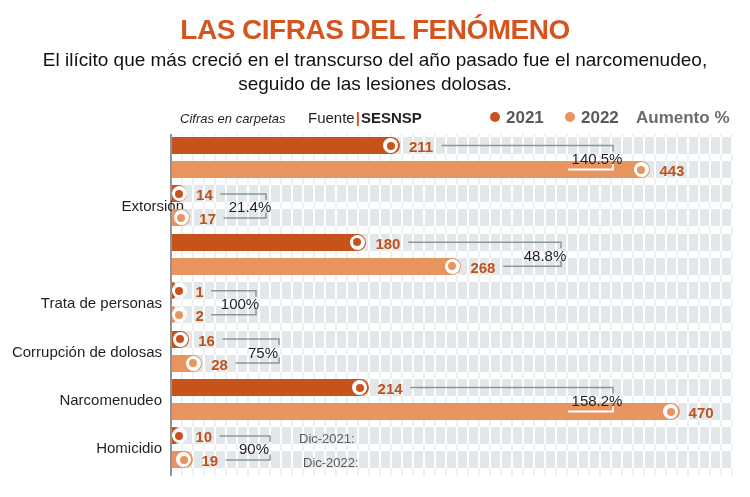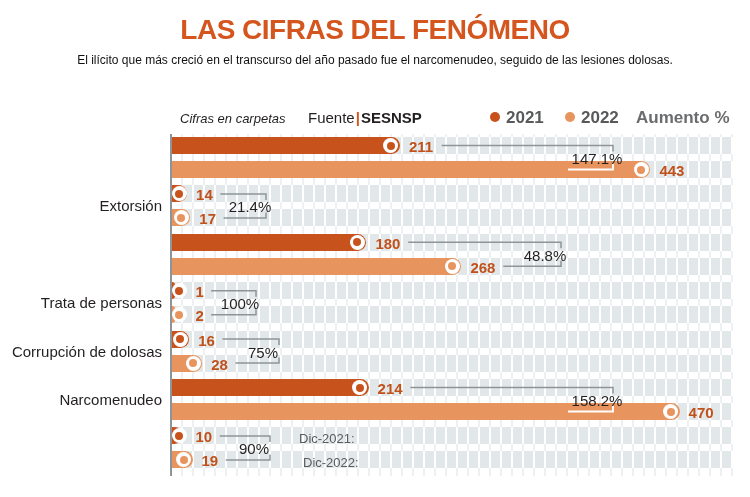--- a/index.html
+++ b/index.html
@@ -1,21 +1,21 @@
 <!DOCTYPE html>
 <html><head>
 <meta charset="utf-8">
 <style>
   html,body{margin:0;padding:0;background:#fff;}
   .canvas{position:relative;width:750px;height:497px;background:#fff;overflow:hidden;
           font-family:"Liberation Sans",sans-serif;}
   .title{position:absolute;top:14px;left:0;width:750px;text-align:center;
          font-size:28px;font-weight:bold;letter-spacing:-0.5px;color:#D4551E;}
   .subtitle{position:absolute;top:48px;left:30px;width:690px;text-align:center;
-            font-size:12px;line-height:24px;color:#111;}
+            font-size:19px;line-height:24px;color:#111;}
   .legend{position:absolute;top:108px;left:0;width:750px;height:24px;}
   .legend .note{position:absolute;left:180px;top:3px;font-style:italic;font-size:13px;color:#231f20;}
   .legend .source{position:absolute;left:308px;top:1px;font-size:15px;color:#231f20;}
   .legend .source .pipe{color:#D4551E;font-weight:bold;margin:0 1px;}
   .legend .source b{font-weight:bold;}
   .legend .item{position:absolute;top:0;font-size:17px;font-weight:bold;color:#58595B;}
   .legend .dot{display:inline-block;width:10px;height:10px;border-radius:50%;margin-right:6px;position:relative;top:-1px;}
   .legend .aumento{position:absolute;left:636px;top:0;font-size:17px;font-weight:bold;color:#6A6C6E;}
   #chart{position:absolute;left:0;top:0;width:750px;height:497px;}
   .plotbg{position:absolute;background:
@@ -55,22 +55,22 @@
       <div class="marker" style="left: 383.38px; top: 138px;">
         <div class="inner" style="background: rgb(200, 82, 28);"></div>
       </div>
       <div class="val" style="left: 408.88px; top: 138px;">211</div>
       <div class="track" style="left: 172px; top: 161px; width: 561px; height: 17px;"></div>
       <div class="bar" style="left: 172px; top: 161px; width: 478.44px; background: rgb(232, 148, 94);"></div>
       <div class="marker" style="left: 633.94px; top: 162px;">
         <div class="inner" style="background: rgb(232, 148, 94);"></div>
       </div>
       <div class="val" style="left: 659.44px; top: 162px;">443</div>
-      <div class="pct" style="left: 562px; top: 150px;">147.1%</div>
-      <div class="cat" style="top: 197.4px;">Extorsión</div>
+      <div class="pct" style="left: 562px; top: 150px;">140.5%</div>
+      <div class="cat" style="top: 197.4px; margin-left: 22px;">Extorsión</div>
       <div class="track" style="left: 172px; top: 185.4px; width: 561px; height: 17px;"></div>
       <div class="bar" style="left: 172px; top: 185.4px; width: 15.12px; background: rgb(200, 82, 28);"></div>
       <div class="marker" style="left: 171.5px; top: 186.4px;">
         <div class="inner" style="background: rgb(200, 82, 28);"></div>
       </div>
       <div class="val" style="left: 196.12px; top: 186.4px;">14</div>
       <div class="track" style="left: 172px; top: 209.4px; width: 561px; height: 17px;"></div>
       <div class="bar" style="left: 172px; top: 209.4px; width: 18.36px; background: rgb(232, 148, 94);"></div>
       <div class="marker" style="left: 173.86px; top: 210.4px;">
         <div class="inner" style="background: rgb(232, 148, 94);"></div>
@@ -125,20 +125,21 @@
         <div class="inner" style="background: rgb(200, 82, 28);"></div>
       </div>
       <div class="val" style="left: 377.56px; top: 380px;">214</div>
       <div class="track" style="left: 172px; top: 403px; width: 561px; height: 17px;"></div>
       <div class="bar" style="left: 172px; top: 403px; width: 507.6px; background: rgb(232, 148, 94);"></div>
       <div class="marker" style="left: 663.1px; top: 404px;">
         <div class="inner" style="background: rgb(232, 148, 94);"></div>
       </div>
       <div class="val" style="left: 688.6px; top: 404px;">470</div>
       <div class="pct" style="left: 562px; top: 392px;">158.2%</div>
+      <div class="cat" style="top: 439.4px;">Homicidio</div>
       <div class="track" style="left: 172px; top: 427.4px; width: 561px; height: 17px;"></div>
       <div class="bar" style="left: 172px; top: 427.4px; width: 10.8px; background: rgb(200, 82, 28);"></div>
       <div class="marker" style="left: 171.5px; top: 428.4px;">
         <div class="inner" style="background: rgb(200, 82, 28);"></div>
       </div>
       <div class="val" style="left: 195.5px; top: 428.4px;">10</div>
       <div class="track" style="left: 172px; top: 451.4px; width: 561px; height: 17px;"></div>
       <div class="bar" style="left: 172px; top: 451.4px; width: 20.52px; background: rgb(232, 148, 94);"></div>
       <div class="marker" style="left: 176.02px; top: 452.4px;">
         <div class="inner" style="background: rgb(232, 148, 94);"></div>

